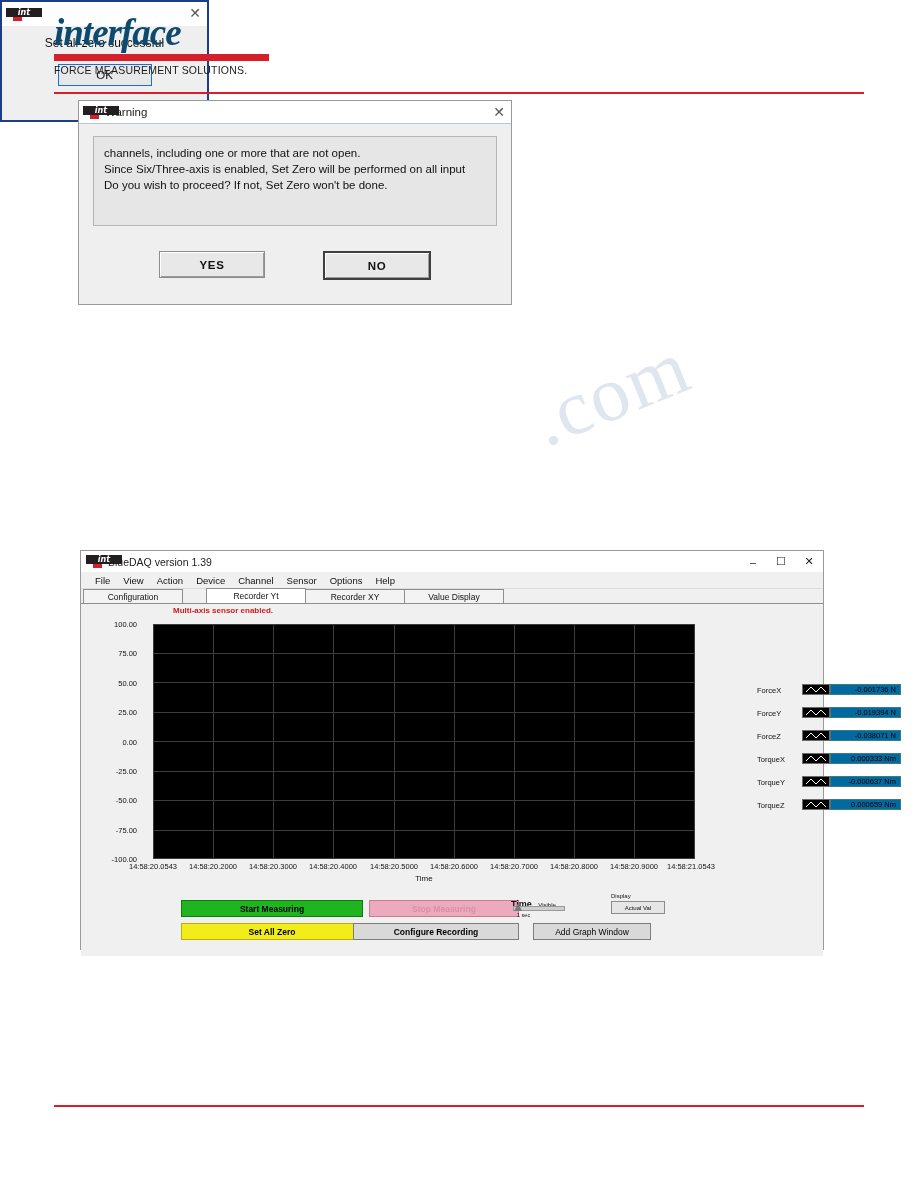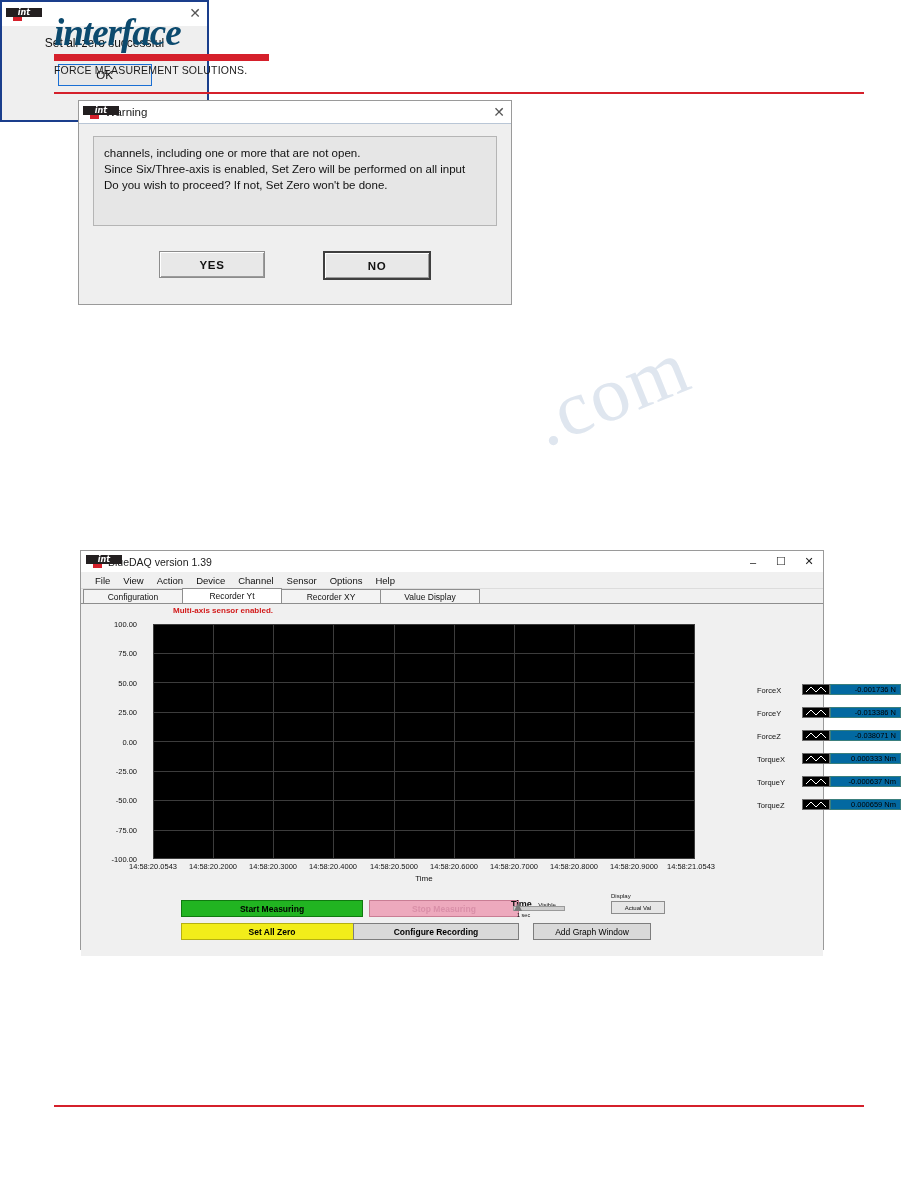--- a/index.html
+++ b/index.html
@@ -152,21 +152,21 @@
     height:14px; display:flex; align-items:flex-end; padding-left:2px;
     background:#f0f0f0;
   }
   .tab {
     height:13px; border:1px solid #8e8e8e; border-bottom:none;
     background:#f3f3f3; margin-right:-1px;
     display:flex; align-items:center; justify-content:center;
     font-size:8.5px; color:#111;
   }
   .tab.w1 { width:98px; }
-  .tab.active { background:#ffffff; height:14px; }
+  .tab.active { background:#ffffff; height:14px;margin-left:24px; }
   .content {
     background:#f0f0f0; height:352px; position:relative;
     border-top:1px solid #8e8e8e;
   }
   .multi-axis {
     position:absolute; left:86px; top:2px;
     font-size:8px; color:#d21a1a; font-weight:bold;padding-left:6px;
   }
   .chart-area {
     position:absolute; left:8px; top:16px; width:660px; height:275px;
@@ -406,21 +406,21 @@
         </div>
         <div class="ro-val">-0.001736 N</div>
       </div>
       <div class="ro-row">
         <div class="ro-name">ForceY</div>
         <div class="ro-swatch">
           <svg width="22" height="9" viewBox="0 0 22 9">
               <polyline points="1,7 6,2 11,7 16,2 21,7" fill="none" stroke="#ffffff" stroke-width="1"></polyline>
             </svg>
         </div>
-        <div class="ro-val">-0.013386 N</div>
+        <div class="ro-val">-0.019394 N</div>
       </div>
       <div class="ro-row">
         <div class="ro-name">ForceZ</div>
         <div class="ro-swatch">
           <svg width="22" height="9" viewBox="0 0 22 9">
               <polyline points="1,7 6,2 11,7 16,2 21,7" fill="none" stroke="#ffffff" stroke-width="1"></polyline>
             </svg>
         </div>
         <div class="ro-val">-0.038071 N</div>
       </div>

